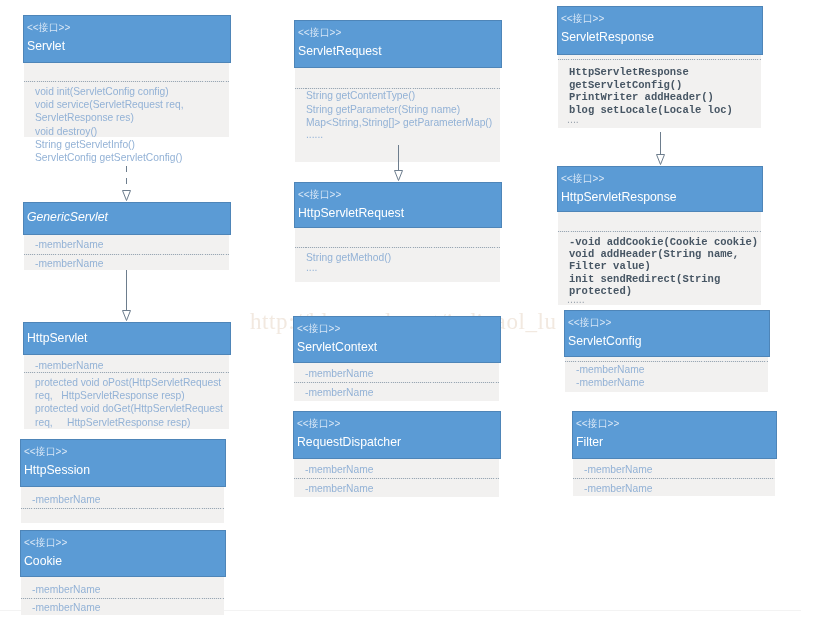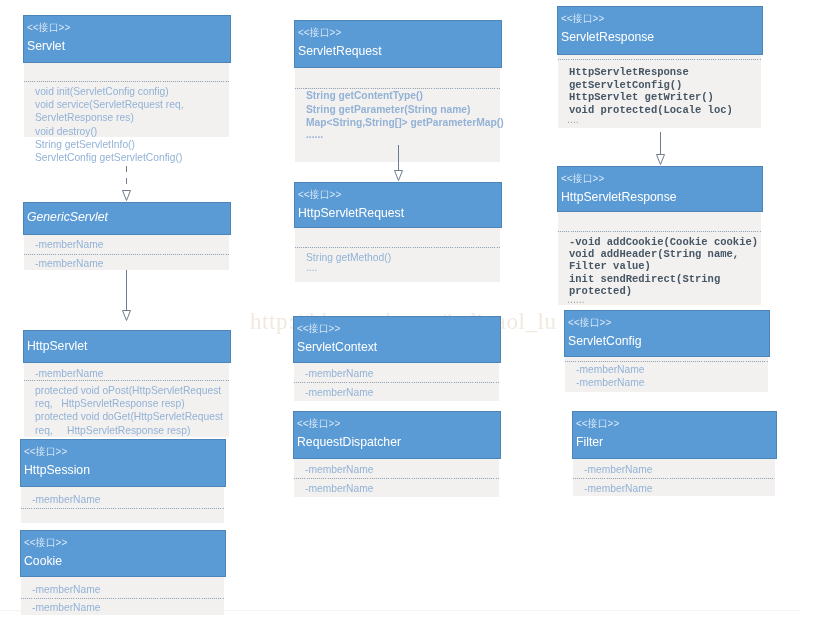--- a/index.html
+++ b/index.html
@@ -57,21 +57,21 @@
     <div class="uml" style="left: 23px; top: 202px; width: 208px; height: 68px;">
       <div class="hdr" style="width: 208px; height: 33px; font-style: italic;">
         <div class="cname" style="top: 6px;">GenericServlet</div>
       </div>
       <div class="bodyc" style="top: 33px; left: 1px; width: 205px; height: 35px;">
         <div class="sep" style="top: 19px; left: 0px; width: 205px;"></div>
         <div class="mline" style="top: 3px; left: 11px; transform: scaleX(0.97);">-memberName</div>
         <div class="mline" style="top: 22px; left: 11px; transform: scaleX(0.97);">-memberName</div>
       </div>
     </div>
-    <div class="uml" style="left: 23px; top: 322px; width: 208px; height: 107px; margin-top: 8px;">
+    <div class="uml" style="left: 23px; top: 322px; width: 208px; height: 107px;">
       <div class="hdr" style="width: 208px; height: 33px;">
         <div class="cname" style="top: 7px;">HttpServlet</div>
       </div>
       <div class="bodyc" style="top: 33px; left: 1px; width: 205px; height: 74px;">
         <div class="sep" style="top: 17px; left: 0px; width: 205px;"></div>
         <div class="mline" style="top: 4px; left: 11px; transform: scaleX(0.97);">-memberName</div>
         <div class="mline" style="top: 21px; left: 11px; transform: scaleX(0.97);">protected void oPost(HttpServletRequest</div>
         <div class="mline" style="top: 34.2px; left: 11px; transform: scaleX(0.97);">req,   HttpServletResponse resp)</div>
         <div class="mline" style="top: 47.4px; left: 11px; transform: scaleX(0.97);">protected void doGet(HttpServletRequest</div>
         <div class="mline" style="top: 60.6px; left: 11px; transform: scaleX(0.97);">req,     HttpServletResponse resp)</div>
@@ -108,21 +108,21 @@
     </div>
     <div class="uml" style="left: 294px; top: 20px; width: 208px; height: 125px;">
       <div class="hdr" style="width: 208px; height: 48px;">
         <div class="stereo" aria-label="&lt;&lt;接口&gt;&gt;" style="top: 5px;">&lt;&lt;<svg viewBox="0 0 1024 1024" width="10.5" height="10.5" style="vertical-align: -1px;">
             <path d="M987 303Q984 277 987 251Q939 253 890 253H813Q779 161 721 83Q847 22 957 -67Q925 -93 900 -126Q800 -31 676 30Q548 -106 374 -134Q343 -84 289 -63Q494 -48 611 59Q534 90 452 107L506 253H432Q383 253 335 251Q338 277 335 303Q383 301 432 301H525L577 432H446Q398 432 350 429Q352 456 350 482Q398 479 446 479H542L458 628L508 657L401 654Q404 680 401 707Q449 704 498 704H623L541 810L600 856L693 735L653 704H834Q882 704 931 707Q928 680 931 654Q882 657 834 657H778Q806 640 837 630Q807 563 746 479H871Q919 479 967 482Q965 456 967 429Q919 432 871 432H711L707 426Q704 429 701 432H612Q635 422 658 416Q626 359 600 301H890Q939 301 987 303ZM729 253H579Q559 205 541 154Q601 136 659 112Q706 173 729 253ZM663 479Q717 553 767 657H527L613 506L566 479ZM5 283Q100 301 188 335V548H122Q73 548 23 546Q26 571 23 597Q73 595 122 595H188V684Q188 752 184 820Q223 816 262 820Q259 752 259 684V595L378 597Q376 571 378 546L259 548V363L359 406L366 365L259 316V-18Q259 -104 193 -126Q138 -144 76 -139Q84 -87 52 -58Q84 -61 124.0 -61.5Q164 -62 176.0 -53.0Q188 -44 188 8V282L143 260L43 207Q34 253 5 283Z" fill="currentColor" transform="translate(0,880) scale(1,-1)"></path>
           </svg><svg viewBox="0 0 1024 1024" width="10.5" height="10.5" style="vertical-align: -1px;">
             <path d="M189 -125Q148 -121 107 -125Q110 -50 110 26L111 721H846V-123H772V35H185V26Q185 -50 189 -125ZM772 658H185V99H772Z" fill="currentColor" transform="translate(0,880) scale(1,-1)"></path>
           </svg>&gt;&gt;</div>
         <div class="cname" style="top: 22px;">ServletRequest</div>
       </div>
-      <div class="bodyc" style="top: 48px; left: 1px; width: 205px; height: 94px; font-weight: bold;">
+      <div class="bodyc" style="top: 48px; left: 1px; width: 205px; height: 94px;">
         <div class="sep" style="top: 20px; left: 0px; width: 205px;"></div>
         <div class="mline" style="top: 21px; left: 11px; transform: scaleX(0.97);">String getContentType()</div>
         <div class="mline" style="top: 34.5px; left: 11px; transform: scaleX(0.97);">String getParameter(String name)</div>
         <div class="mline" style="top: 48px; left: 11px; transform: scaleX(0.97);">Map&lt;String,String[]&gt; getParameterMap()</div>
         <div class="mline" style="top: 60px; left: 11px; transform: scaleX(0.97);">......</div>
       </div>
     </div>
     <div class="uml" style="left: 294px; top: 182px; width: 208px; height: 100px;">
       <div class="hdr" style="width: 208px; height: 46px;">
         <div class="stereo" aria-label="&lt;&lt;接口&gt;&gt;" style="top: 5px;">&lt;&lt;<svg viewBox="0 0 1024 1024" width="10.5" height="10.5" style="vertical-align: -1px;">
@@ -174,22 +174,22 @@
             <path d="M987 303Q984 277 987 251Q939 253 890 253H813Q779 161 721 83Q847 22 957 -67Q925 -93 900 -126Q800 -31 676 30Q548 -106 374 -134Q343 -84 289 -63Q494 -48 611 59Q534 90 452 107L506 253H432Q383 253 335 251Q338 277 335 303Q383 301 432 301H525L577 432H446Q398 432 350 429Q352 456 350 482Q398 479 446 479H542L458 628L508 657L401 654Q404 680 401 707Q449 704 498 704H623L541 810L600 856L693 735L653 704H834Q882 704 931 707Q928 680 931 654Q882 657 834 657H778Q806 640 837 630Q807 563 746 479H871Q919 479 967 482Q965 456 967 429Q919 432 871 432H711L707 426Q704 429 701 432H612Q635 422 658 416Q626 359 600 301H890Q939 301 987 303ZM729 253H579Q559 205 541 154Q601 136 659 112Q706 173 729 253ZM663 479Q717 553 767 657H527L613 506L566 479ZM5 283Q100 301 188 335V548H122Q73 548 23 546Q26 571 23 597Q73 595 122 595H188V684Q188 752 184 820Q223 816 262 820Q259 752 259 684V595L378 597Q376 571 378 546L259 548V363L359 406L366 365L259 316V-18Q259 -104 193 -126Q138 -144 76 -139Q84 -87 52 -58Q84 -61 124.0 -61.5Q164 -62 176.0 -53.0Q188 -44 188 8V282L143 260L43 207Q34 253 5 283Z" fill="currentColor" transform="translate(0,880) scale(1,-1)"></path>
           </svg><svg viewBox="0 0 1024 1024" width="10.5" height="10.5" style="vertical-align: -1px;">
             <path d="M189 -125Q148 -121 107 -125Q110 -50 110 26L111 721H846V-123H772V35H185V26Q185 -50 189 -125ZM772 658H185V99H772Z" fill="currentColor" transform="translate(0,880) scale(1,-1)"></path>
           </svg>&gt;&gt;</div>
         <div class="cname" style="top: 22px;">ServletResponse</div>
       </div>
       <div class="bodyc" style="top: 49px; left: 1px; width: 203px; height: 73px;">
         <div class="sep" style="top: 4px; left: 0px; width: 203px;"></div>
         <div class="mline" style="top: 11px; left: 11px;">HttpServletResponse</div>
         <div class="mline" style="top: 23.6px; left: 11px;">getServletConfig()</div>
-        <div class="mline" style="top: 36.2px; left: 11px;">HttpServlet getWriter()</div>
-        <div class="mline" style="top: 48.8px; left: 11px;">void protected(Locale loc)</div>
+        <div class="mline" style="top: 36.2px; left: 11px;">PrintWriter addHeader()</div>
+        <div class="mline" style="top: 48.8px; left: 11px;">blog setLocale(Locale loc)</div>
         <div class="mline ellipsis" style="top: 58px; left: 9px;">....</div>
       </div>
     </div>
     <div class="uml mono" style="left: 557px; top: 166px; width: 206px; height: 139px;">
       <div class="hdr" style="width: 206px; height: 46px;">
         <div class="stereo" aria-label="&lt;&lt;接口&gt;&gt;" style="top: 5px;">&lt;&lt;<svg viewBox="0 0 1024 1024" width="10.5" height="10.5" style="vertical-align: -1px;">
             <path d="M987 303Q984 277 987 251Q939 253 890 253H813Q779 161 721 83Q847 22 957 -67Q925 -93 900 -126Q800 -31 676 30Q548 -106 374 -134Q343 -84 289 -63Q494 -48 611 59Q534 90 452 107L506 253H432Q383 253 335 251Q338 277 335 303Q383 301 432 301H525L577 432H446Q398 432 350 429Q352 456 350 482Q398 479 446 479H542L458 628L508 657L401 654Q404 680 401 707Q449 704 498 704H623L541 810L600 856L693 735L653 704H834Q882 704 931 707Q928 680 931 654Q882 657 834 657H778Q806 640 837 630Q807 563 746 479H871Q919 479 967 482Q965 456 967 429Q919 432 871 432H711L707 426Q704 429 701 432H612Q635 422 658 416Q626 359 600 301H890Q939 301 987 303ZM729 253H579Q559 205 541 154Q601 136 659 112Q706 173 729 253ZM663 479Q717 553 767 657H527L613 506L566 479ZM5 283Q100 301 188 335V548H122Q73 548 23 546Q26 571 23 597Q73 595 122 595H188V684Q188 752 184 820Q223 816 262 820Q259 752 259 684V595L378 597Q376 571 378 546L259 548V363L359 406L366 365L259 316V-18Q259 -104 193 -126Q138 -144 76 -139Q84 -87 52 -58Q84 -61 124.0 -61.5Q164 -62 176.0 -53.0Q188 -44 188 8V282L143 260L43 207Q34 253 5 283Z" fill="currentColor" transform="translate(0,880) scale(1,-1)"></path>
           </svg><svg viewBox="0 0 1024 1024" width="10.5" height="10.5" style="vertical-align: -1px;">
             <path d="M189 -125Q148 -121 107 -125Q110 -50 110 26L111 721H846V-123H772V35H185V26Q185 -50 189 -125ZM772 658H185V99H772Z" fill="currentColor" transform="translate(0,880) scale(1,-1)"></path>
           </svg>&gt;&gt;</div>

